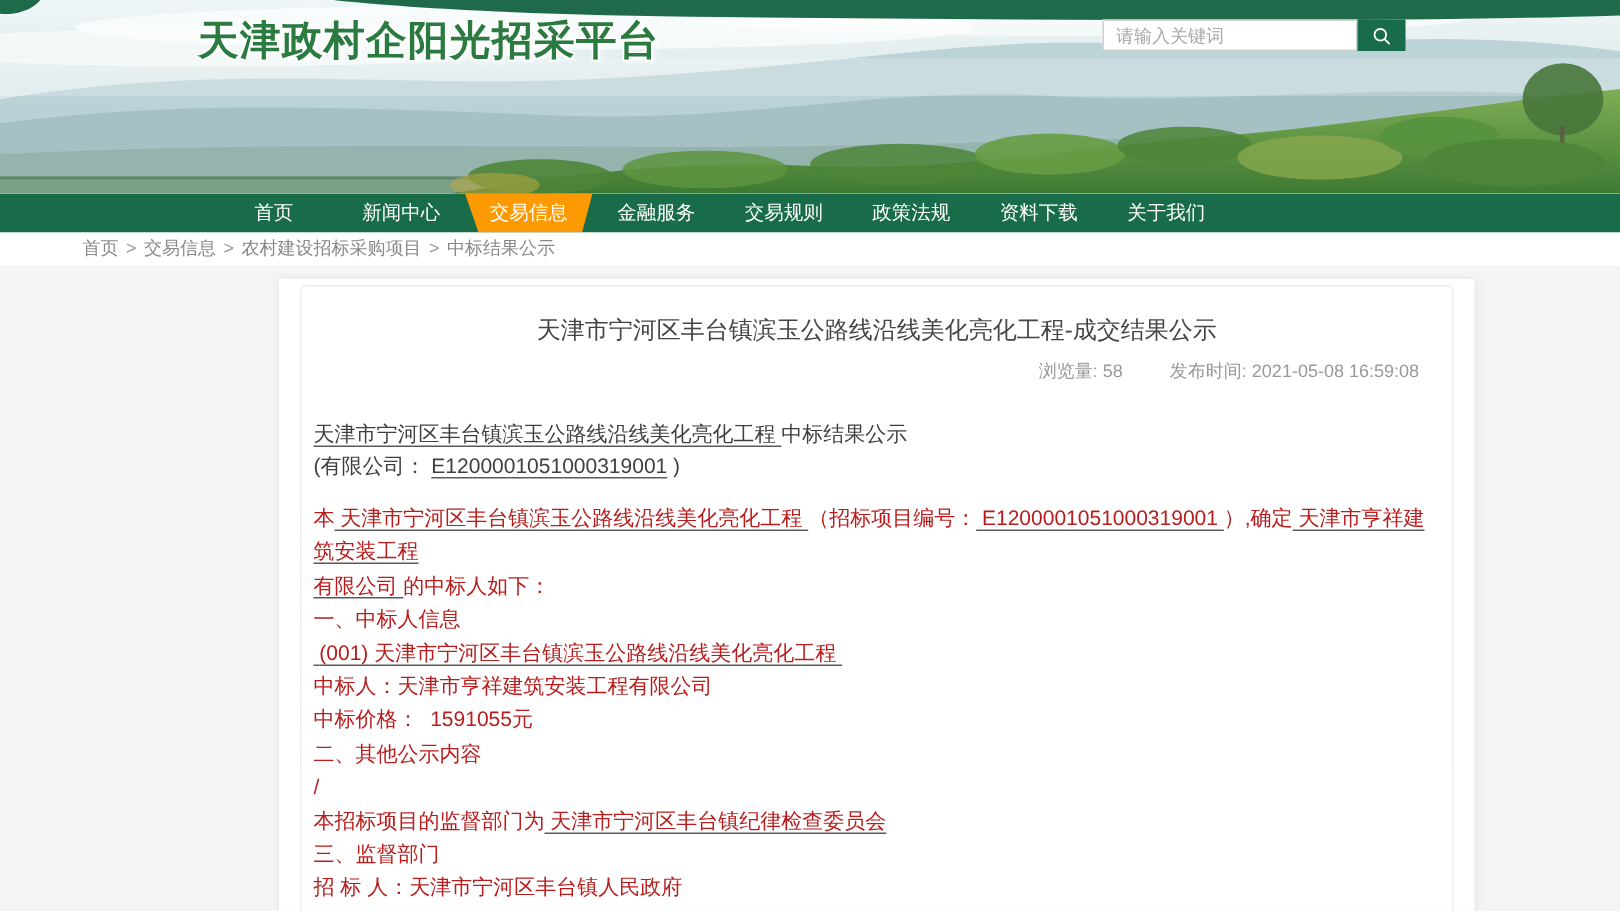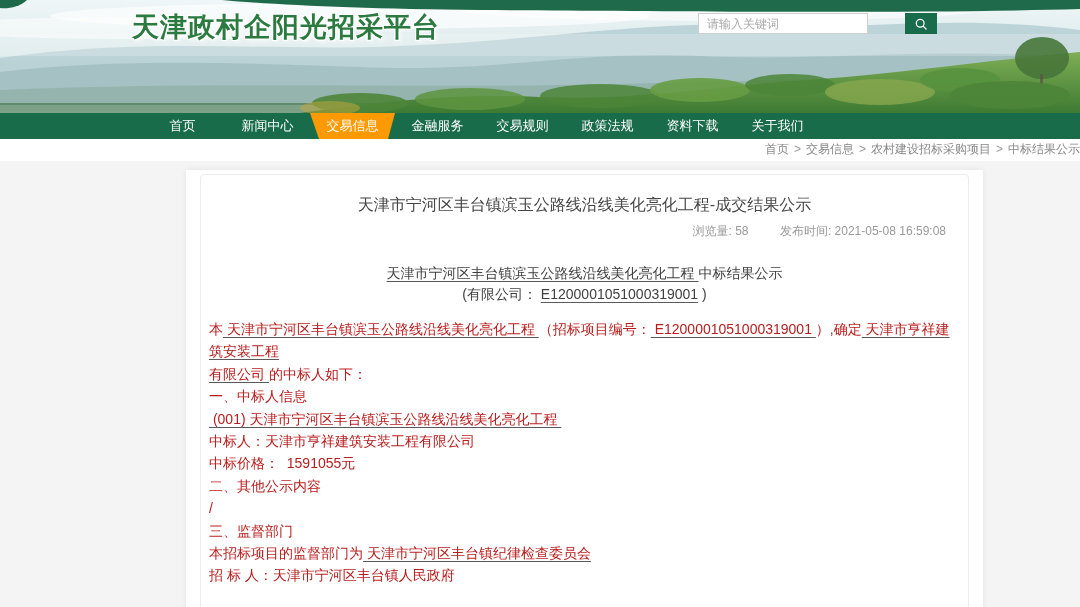--- a/index.html
+++ b/index.html
@@ -6,31 +6,31 @@
   html, body { width: 1080px; height: 607px; overflow: hidden; }
   body {
     font-family: "Liberation Sans", "DejaVu Sans", sans-serif;
     background: #f4f4f5;
     --nav-green: #186C49;
     --active-orange: #FD9A02;
     --title-green: #2B7A3F;
   }
 
   
-  .header { position: relative; width: 1080px; height: 113px; overflow: hidden; }
+  .header { position: relative; width: 1080px; height: 129px; overflow: hidden; }
   .header svg.scenery { position: absolute; left: 0; top: 0; width: 100%; height: 100%; display: block; }
   .site-title {
     position: absolute; left: 132px; top: 9px;
     font-size: 27px; font-weight: bold; letter-spacing: 1px;
     color: var(--title-green);
     text-shadow: -1px -1px 0 #ffffff, 1px -1px 0 #ffffff, -1px 1px 0 #ffffff,
                  1px 1px 0 #ffffff, 2px 2px 4px rgba(255,255,255,.9);
     white-space: nowrap;
   }
-  .search-bar { position: absolute; top: 13px; right: 143px; display: flex; gap: 37px; }
+  .search-bar { position: absolute; top: 13px; right: 143px; display: flex; }
   .search-input {
     width: 170px; height: 21px; border: 1px solid #cfcfcf; background: #fff;
     font-size: 12px; color: #555; padding: 0 8px; outline: none;
     font-family: "Liberation Sans", sans-serif;
   }
   .search-input::placeholder { color: #a9a9a9; }
   .search-btn {
     width: 32px; height: 21px; border: none; background: var(--nav-green);
     display: flex; align-items: center; justify-content: center; cursor: pointer;
   }
@@ -45,21 +45,21 @@
     color: #ffffff; font-size: 13px; cursor: pointer; position: relative;
   }
   .nav-item.active {
     background: var(--active-orange);
     clip-path: polygon(0 0, 100% 0, calc(100% - 7px) 100%, 9px 100%);
   }
 
   
   .breadcrumb {
     width: 1080px; height: 22px; line-height: 21px; background: #ffffff;
-    padding-left: 107px; font-size: 12px; color: #888; white-space: nowrap; text-align: right;
+    padding-left: 55px; font-size: 12px; color: #888; white-space: nowrap;
   }
   .breadcrumb .crumb { color: #888; cursor: pointer; }
   .breadcrumb .sep { margin: 0 5px; color: #999; }
 
   
   .content-bg { width: 1080px; height: 446px; background: #f4f4f5; padding-top: 9px; padding-left: 48px; }
   .panel {
     margin-left: 138px; width: 797px; min-height: 437px; background: #ffffff;
     box-shadow: 0 0 6px rgba(0,0,0,.07); padding: 4px 14px 30px;
   }
@@ -71,21 +71,21 @@
     margin-top: 6px; text-align: center; font-size: 16px; font-weight: 400;
     color: #454545; line-height: 22px;
   }
   .article-meta {
     margin-top: 7px; text-align: right; font-size: 12px; color: #999;
     line-height: 16px;
   }
   .article-meta .meta-item { margin: 0 14px; }
   .subtitle-block { margin-top: 24px; }
   .subtitle-block p {
-    text-align: center; font-size: 14px; color: #3f3f3f; line-height: 21px;
+    text-align: left; font-size: 14px; color: #3f3f3f; line-height: 21px;
     white-space: nowrap;
   }
   .body-block { margin-top: 13px; }
   .body-block p {
     font-size: 14px; color: #b91c1c; line-height: 22.4px; white-space: pre-wrap;
   }
   .u { text-decoration: underline; text-underline-offset: 3px; text-decoration-color: #5a5a5a; }
 </style>
 </head>
 <body style="--nav-green: #186C49; --active-orange: #FD9A02; --title-green: #2B7A3F;">
@@ -180,20 +180,20 @@
 
       <div class="body-block" id="body-block">
           <p><span>本</span><span class="u"> 天津市宁河区丰台镇滨玉公路线沿线美化亮化工程 </span><span>（招标项目编号：</span><span class="u"> E1200001051000319001 </span><span>）,确定</span><span class="u"> 天津市亨祥建筑安装工程</span></p>
           <p><span class="u">有限公司 </span><span>的中标人如下：</span></p>
           <p><span>一、中标人信息</span></p>
           <p><span class="u"> (001) 天津市宁河区丰台镇滨玉公路线沿线美化亮化工程 </span></p>
           <p><span>中标人：天津市亨祥建筑安装工程有限公司</span></p>
           <p><span>中标价格：  1591055元</span></p>
           <p><span>二、其他公示内容</span></p>
           <p><span>/</span></p>
+          <p><span>本招标项目的监督部门为</span><span class="u"> 天津市宁河区丰台镇纪律检查委员会</span></p>
           <p><span>三、监督部门</span></p>
-          <p><span>本招标项目的监督部门为</span><span class="u"> 天津市宁河区丰台镇纪律检查委员会</span></p>
           <p><span>招 标 人：天津市宁河区丰台镇人民政府</span></p>
         </div>
 
     </div>
   </div>
 </div>
 
 </body></html>

